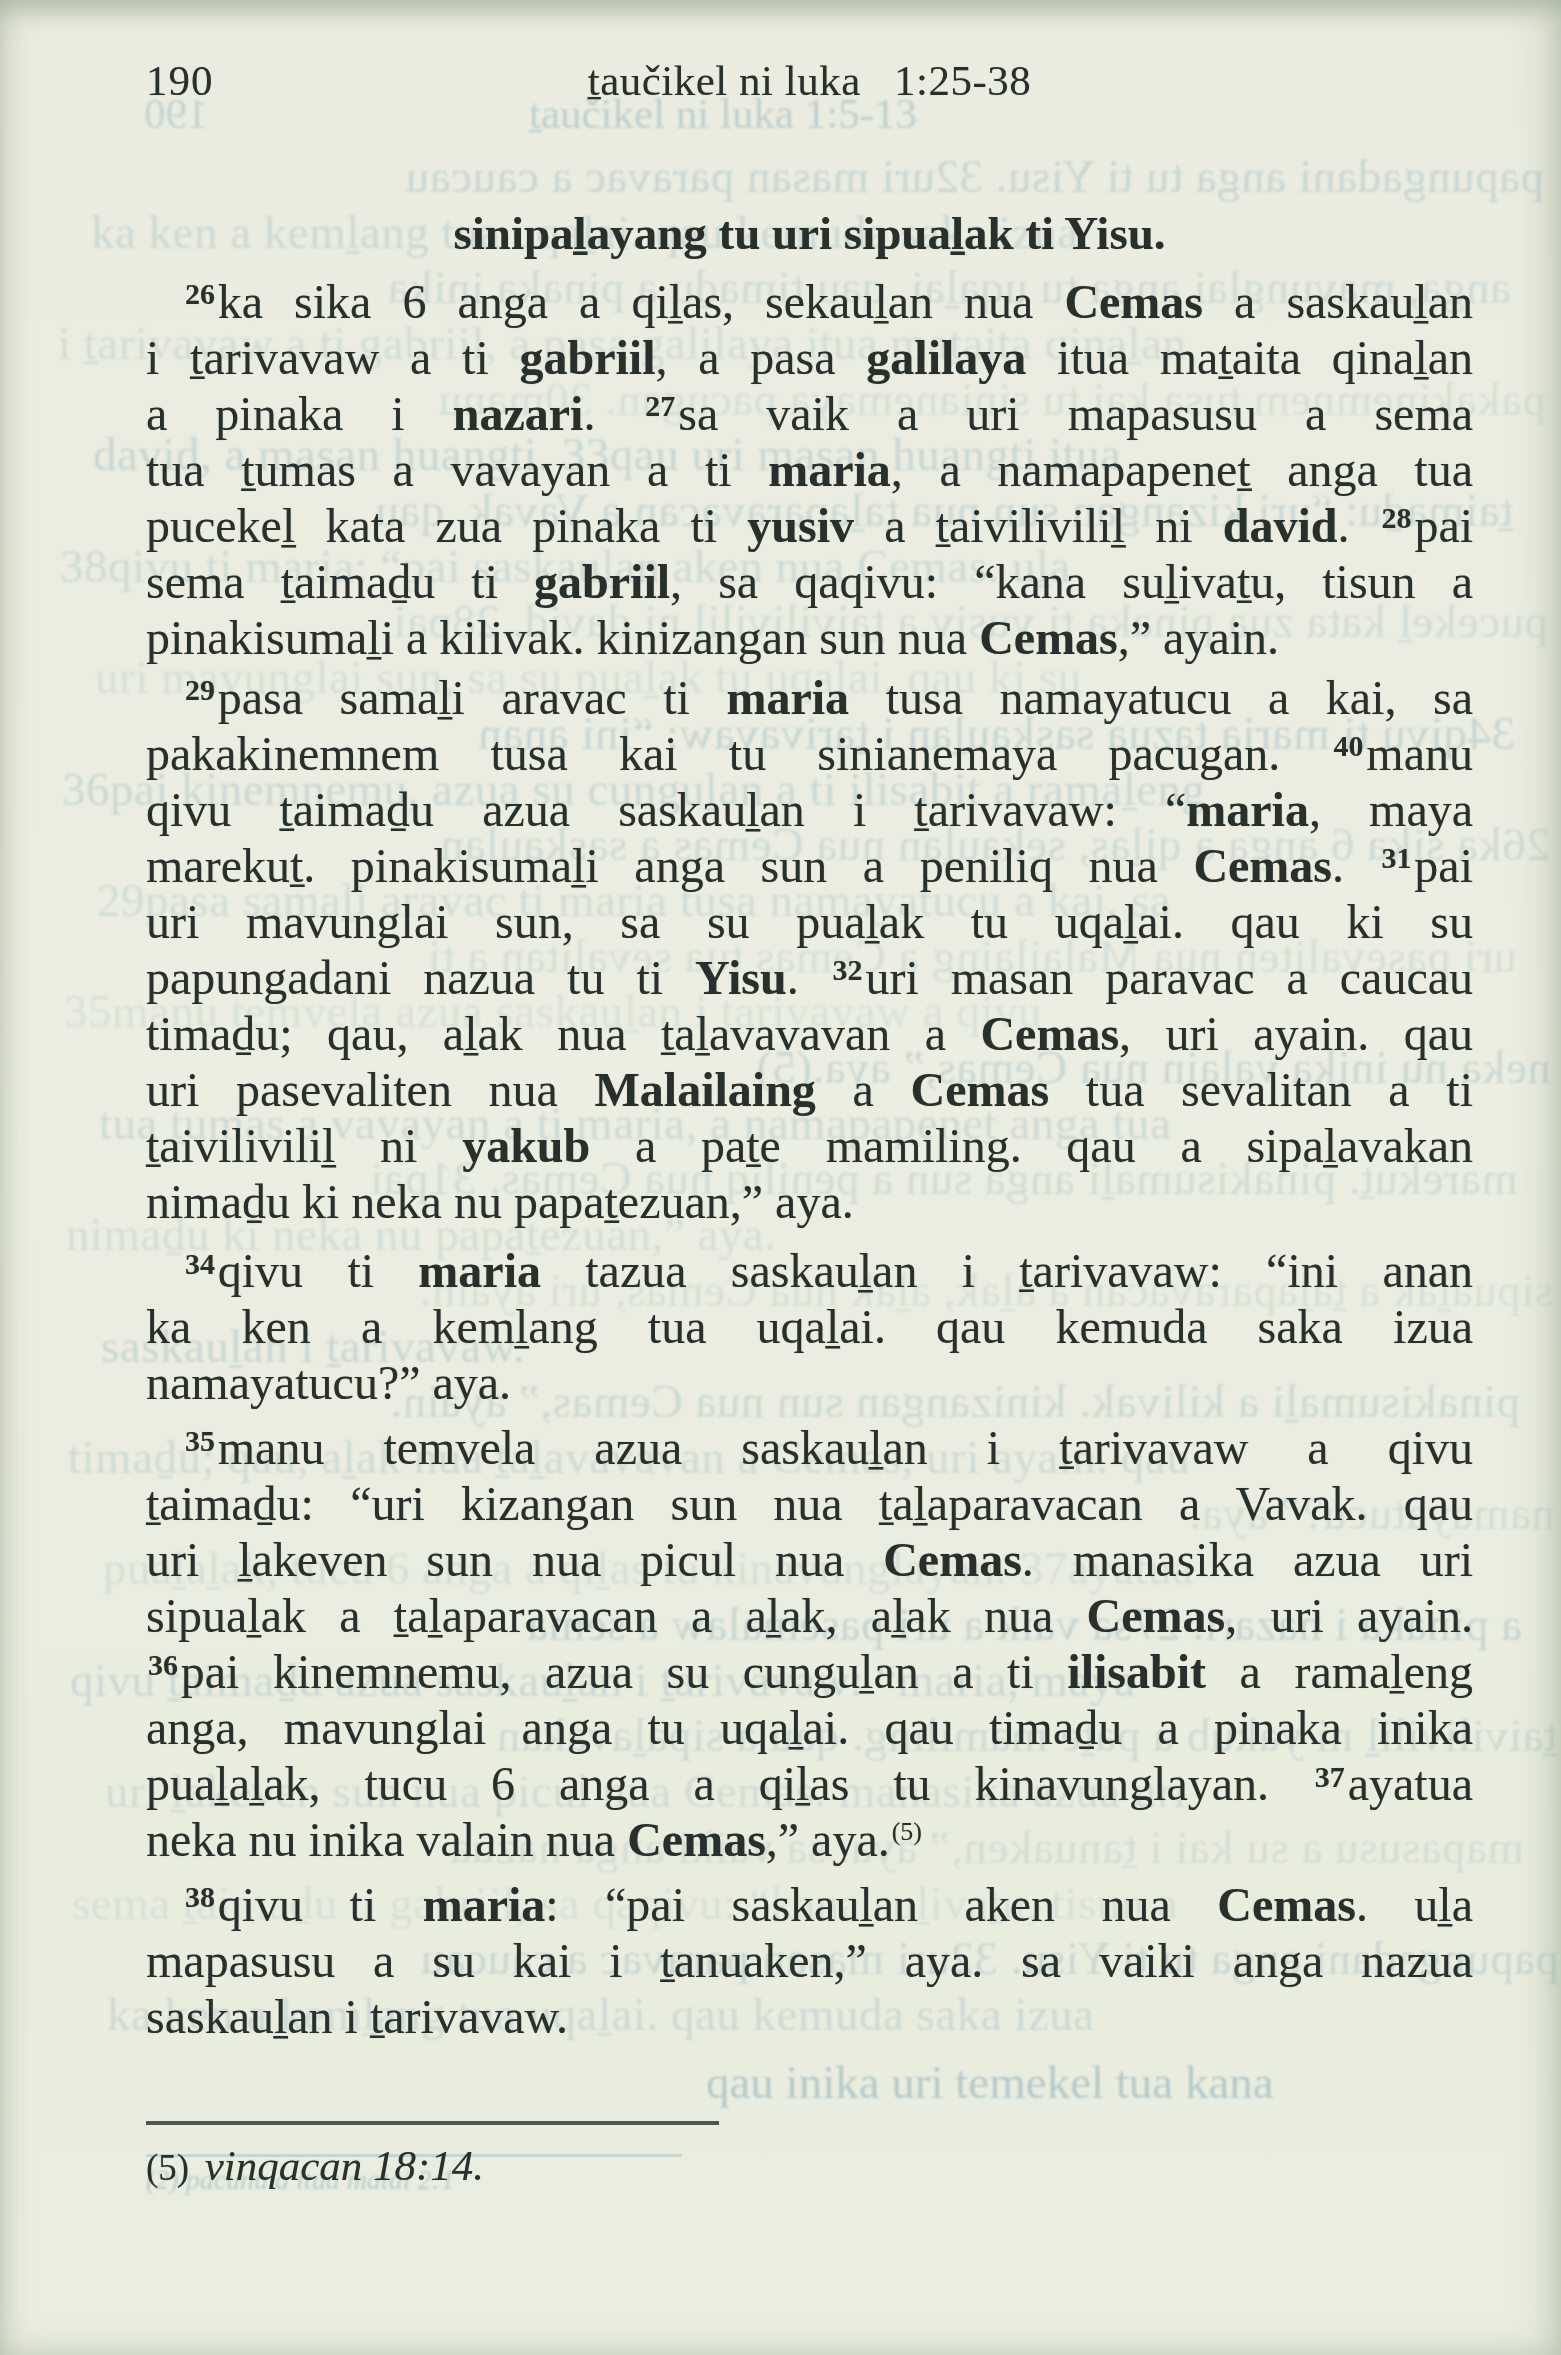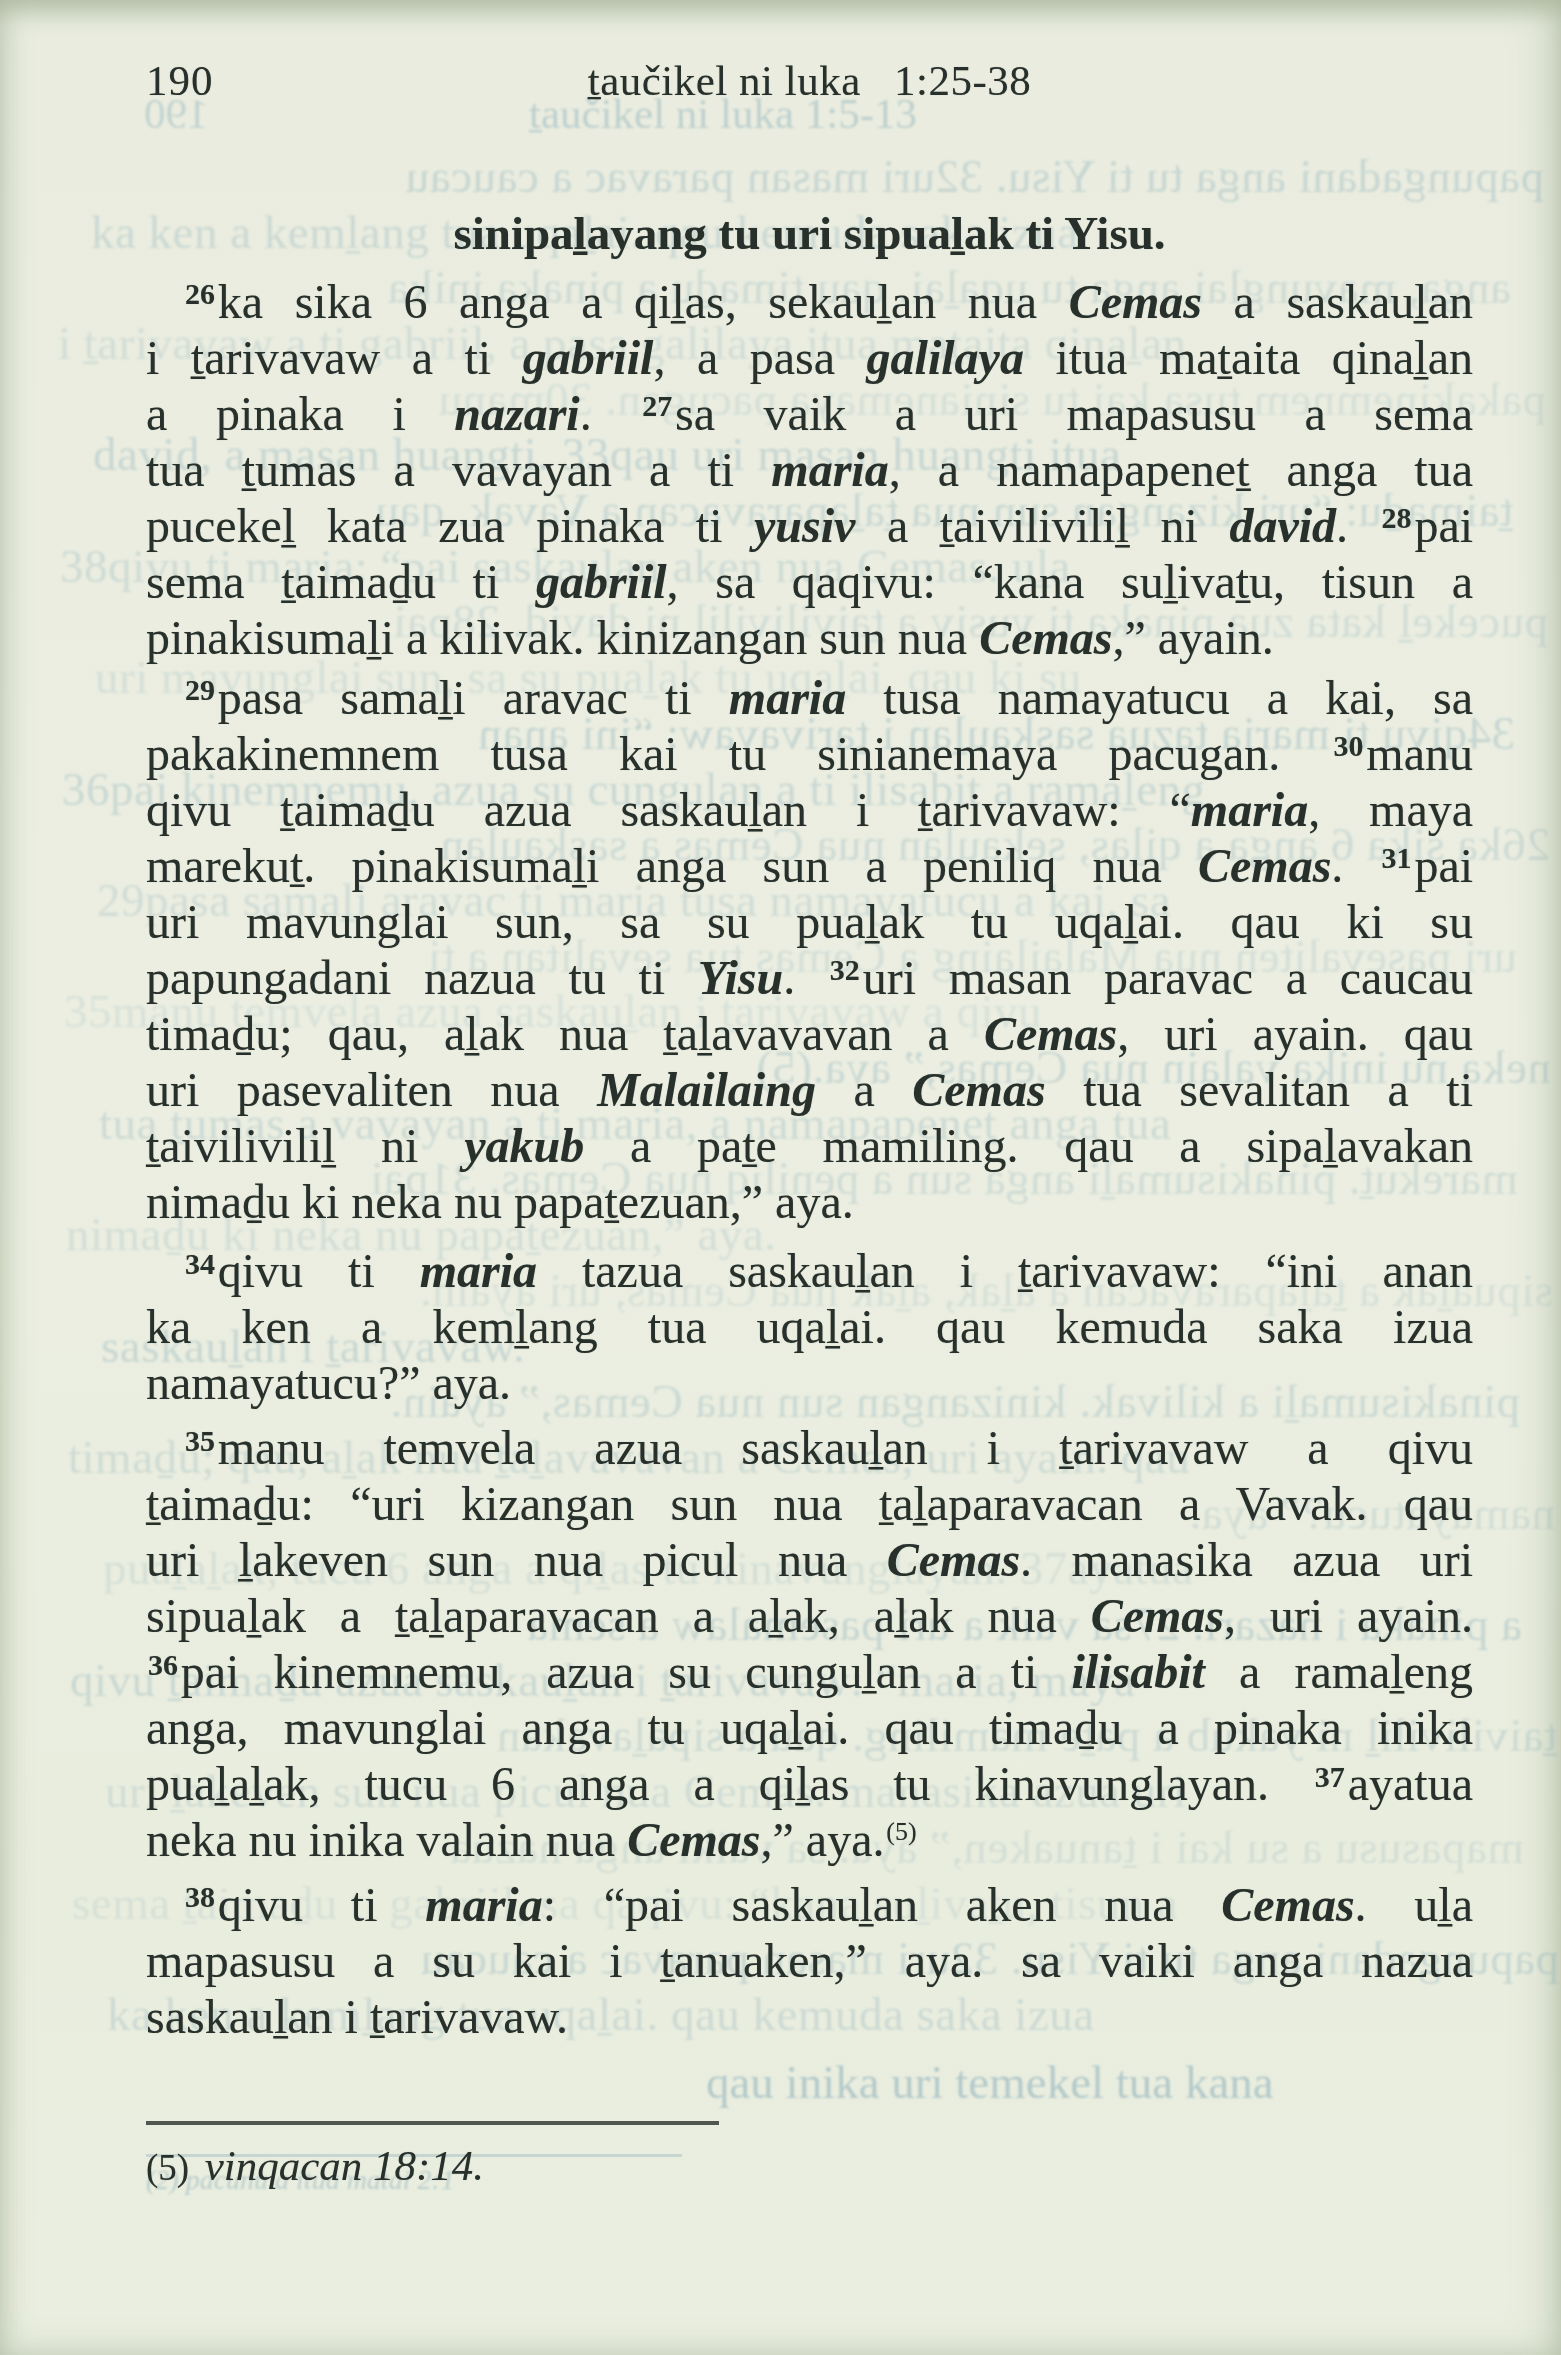--- a/index.html
+++ b/index.html
@@ -23,21 +23,21 @@
   .bleed-rule2{position:absolute;left:146px;top:2154px;width:536px;height:2.9px;background:#7fa6b5;opacity:.32;filter:blur(0.6px);}
   .pagenum{position:absolute;left:146px;top:56px;font-size:43px;letter-spacing:1px;}
   .runhead{position:absolute;left:146px;top:56px;width:1327px;text-align:center;font-size:43px;letter-spacing:0.5px;}
   .heading{position:absolute;left:146px;top:206px;width:1327px;text-align:center;font-weight:700;font-size:47px;}
   .body{position:absolute;left:146px;top:274px;width:1327px;font-size:48px;}
   .body,.heading,.runhead,.pagenum,.footnote{text-shadow:0 0 1px rgba(38,47,42,.30);}
   .para{margin:0;}
   .line{line-height:56px;height:56px;}
   .line.just{text-align:justify;text-align-last:justify;}
   .line.ind{text-indent:37px;}
-  .pn{font-weight:700;font-style:italic;}
+  .pn{font-weight:700;}
   .vnum{font-weight:700;font-size:30px;position:relative;top:-13.6px;line-height:0;margin:0 2.9px 0 1.9px;}
   .fnref{font-size:26px;position:relative;top:-16.5px;line-height:0;margin-left:1.9px;}
   .fnrule{position:absolute;left:146px;top:2121px;width:573px;height:3.9px;background:#39423c;opacity:.88;}
   .footnote{position:absolute;left:146px;top:2141px;font-size:43px;}
   .fnmark{font-size:37px;margin-right:15.5px;}
   .fnref-text{font-style:italic;}
 </style>
 </head>
 <body>
 
@@ -94,21 +94,21 @@
           <div class="line just ind"><span class="vnum">26</span><span>ka sika 6 anga a qiḻas, sekauḻan nua </span><span class="pn">Cemas</span><span> a saskauḻan</span></div>
           <div class="line just"><span>i ṯarivavaw a ti </span><span class="pn">gabriil</span><span>, a pasa </span><span class="pn">galilaya</span><span> itua maṯaita qinaḻan</span></div>
           <div class="line just"><span>a pinaka i </span><span class="pn">nazari</span><span>. </span><span class="vnum">27</span><span>sa vaik a uri mapasusu a sema</span></div>
           <div class="line just"><span>tua ṯumas a vavayan a ti </span><span class="pn">maria</span><span>, a namapapeneṯ anga tua</span></div>
           <div class="line just"><span>pucekeḻ kata zua pinaka ti </span><span class="pn">yusiv</span><span> a ṯaiviliviliḻ ni </span><span class="pn">david</span><span>. </span><span class="vnum">28</span><span>pai</span></div>
           <div class="line just"><span>sema ṯaimaḏu ti </span><span class="pn">gabriil</span><span>, sa qaqivu: “kana suḻivaṯu, tisun a</span></div>
           <div class="line"><span>pinakisumaḻi a kilivak. kinizangan sun nua </span><span class="pn">Cemas</span><span>,” ayain.</span></div>
         </div>
         <div class="para" style="margin-top: 3.9px;">
           <div class="line just ind"><span class="vnum">29</span><span>pasa samaḻi aravac ti </span><span class="pn">maria</span><span> tusa namayatucu a kai, sa</span></div>
-          <div class="line just"><span>pakakinemnem tusa kai tu sinianemaya pacugan. </span><span class="vnum">30</span><span>manu</span></div>
+          <div class="line just"><span>pakakinemnem tusa kai tu sinianemaya pacugan. </span><span class="vnum">40</span><span>manu</span></div>
           <div class="line just"><span>qivu ṯaimaḏu azua saskauḻan i ṯarivavaw: “</span><span class="pn">maria</span><span>, maya</span></div>
           <div class="line just"><span>marekuṯ. pinakisumaḻi anga sun a peniliq nua </span><span class="pn">Cemas</span><span>. </span><span class="vnum">31</span><span>pai</span></div>
           <div class="line just"><span>uri mavunglai sun, sa su puaḻak tu uqaḻai. qau ki su</span></div>
           <div class="line just"><span>papungadani nazua tu ti </span><span class="pn">Yisu</span><span>. </span><span class="vnum">32</span><span>uri masan paravac a caucau</span></div>
           <div class="line just"><span>timaḏu; qau, aḻak nua ṯaḻavavavan a </span><span class="pn">Cemas</span><span>, uri ayain. qau</span></div>
           <div class="line just"><span>uri pasevaliten nua </span><span class="pn">Malailaing</span><span> a </span><span class="pn">Cemas</span><span> tua sevalitan a ti</span></div>
           <div class="line just"><span>ṯaiviliviliḻ ni </span><span class="pn">yakub</span><span> a paṯe mamiling. qau a sipaḻavakan</span></div>
           <div class="line"><span>nimaḏu ki neka nu papaṯezuan,” aya.</span></div>
         </div>
         <div class="para" style="margin-top: 13.6px;">

